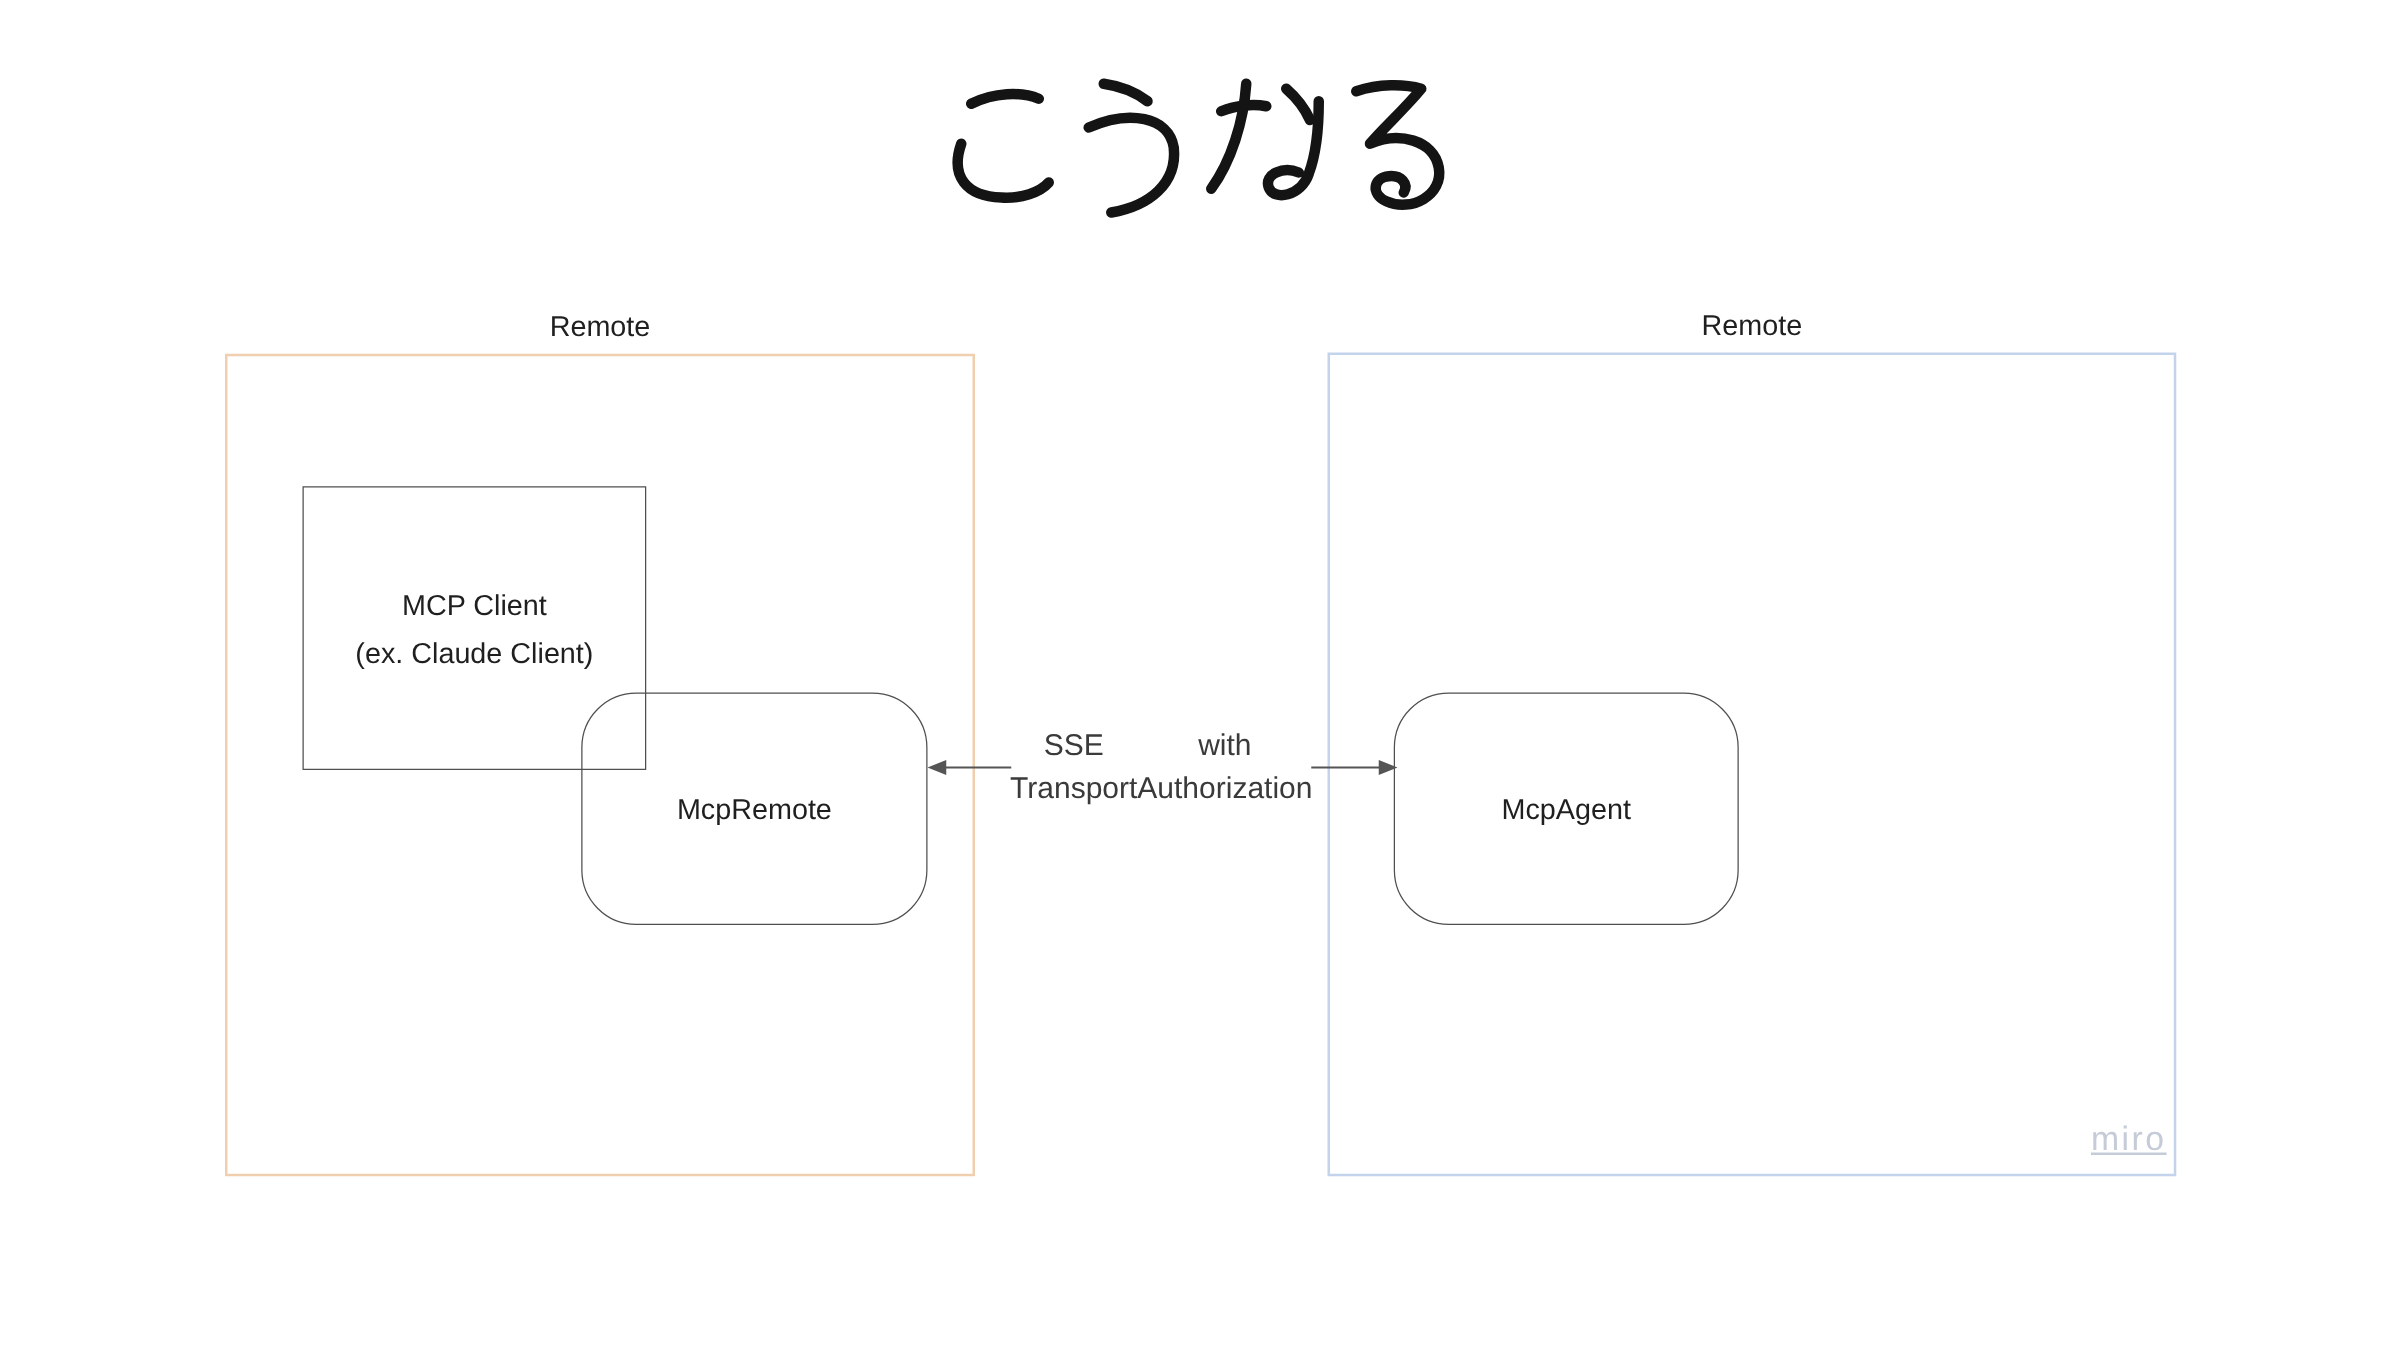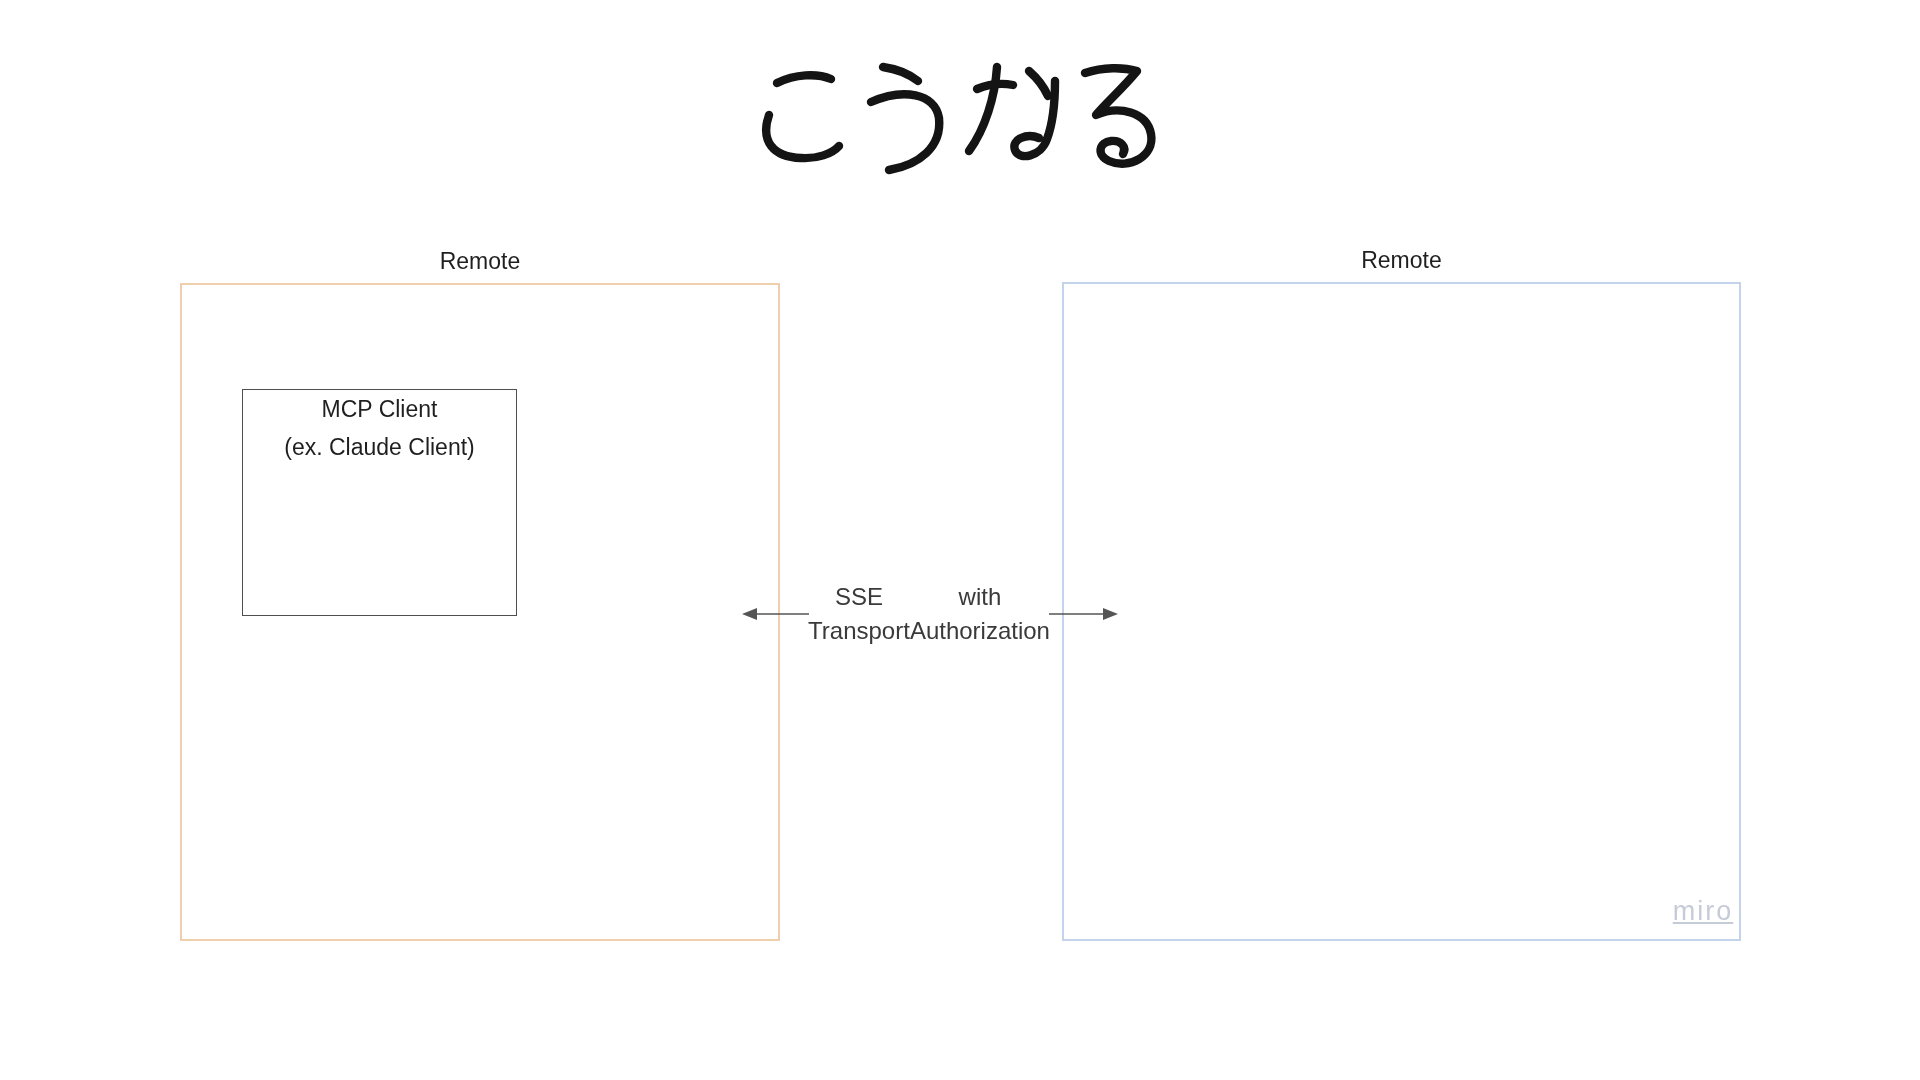--- a/index.html
+++ b/index.html
@@ -22,21 +22,21 @@
   .title-art path{fill:none;stroke:#141414;stroke-width:8.4;stroke-linecap:round;stroke-linejoin:round;}
 
   .frame{position:absolute;background:transparent;}
   .frame.local{left:180px;top:283px;width:600px;height:658px;border:2px solid var(--local_frame_border);}
   .frame.remote{left:1062px;top:282px;width:679px;height:659px;border:2px solid var(--remote_frame_border);}
   .frame-label{position:absolute;height:30px;font-size:23px;line-height:30px;text-align:center;color:var(--text);}
   .frame-label.local{left:180px;top:246px;width:600px;}
   .frame-label.remote{left:1062px;top:245px;width:679px;}
 
   .node{position:absolute;background:transparent;border:1.5px solid var(--shape_border);
-        display:flex;align-items:flex-start;justify-content:center;text-align:center;
+        display:flex;align-items:center;justify-content:center;text-align:center;
         font-size:23px;line-height:38px;color:var(--text);}
   .node.rect{border-radius:0;}
   .node.rounded{border-radius:44px;}
   .node.mcp-client{left:242px;top:389px;width:275px;height:227px;}
   .node.mcp-remote{left:465px;top:554px;width:277px;height:186px;}
   .node.mcp-server{left:1331px;top:398px;width:299px;height:219px;}
   .node.mcp-agent{left:1115px;top:554px;width:276px;height:186px;}
   .node.workers{left:1115px;top:705px;width:275px;height:171px;}
 
   .connector-svg{position:absolute;left:740px;top:603px;width:380px;height:22px;overflow:visible;}
@@ -78,21 +78,27 @@
 
   <div class="frame-label remote">Remote</div>
   <div class="frame remote"></div>
 
   <div class="node rect mcp-client">
     <div>
       <div>MCP Client</div>
       <div>(ex. Claude Client)</div>
     </div>
   </div>
+  <div class="node rounded mcp-remote">
+    <span>McpRemote</span>
+  </div>
 
+  <div class="node rounded mcp-agent">
+    <span>McpAgent</span>
+  </div>
 
   <svg class="connector-svg" viewBox="0 0 380 22">
     <line x1="16" y1="11" x2="190" y2="11"></line>
     <line x1="190" y1="11" x2="364" y2="11"></line>
     <polygon points="2,11 17,5 17,17"></polygon>
     <polygon points="378,11 363,5 363,17"></polygon>
   </svg>
   <div class="connector-label">
     <div>SSE Transport</div>
     <div>with Authorization</div>

